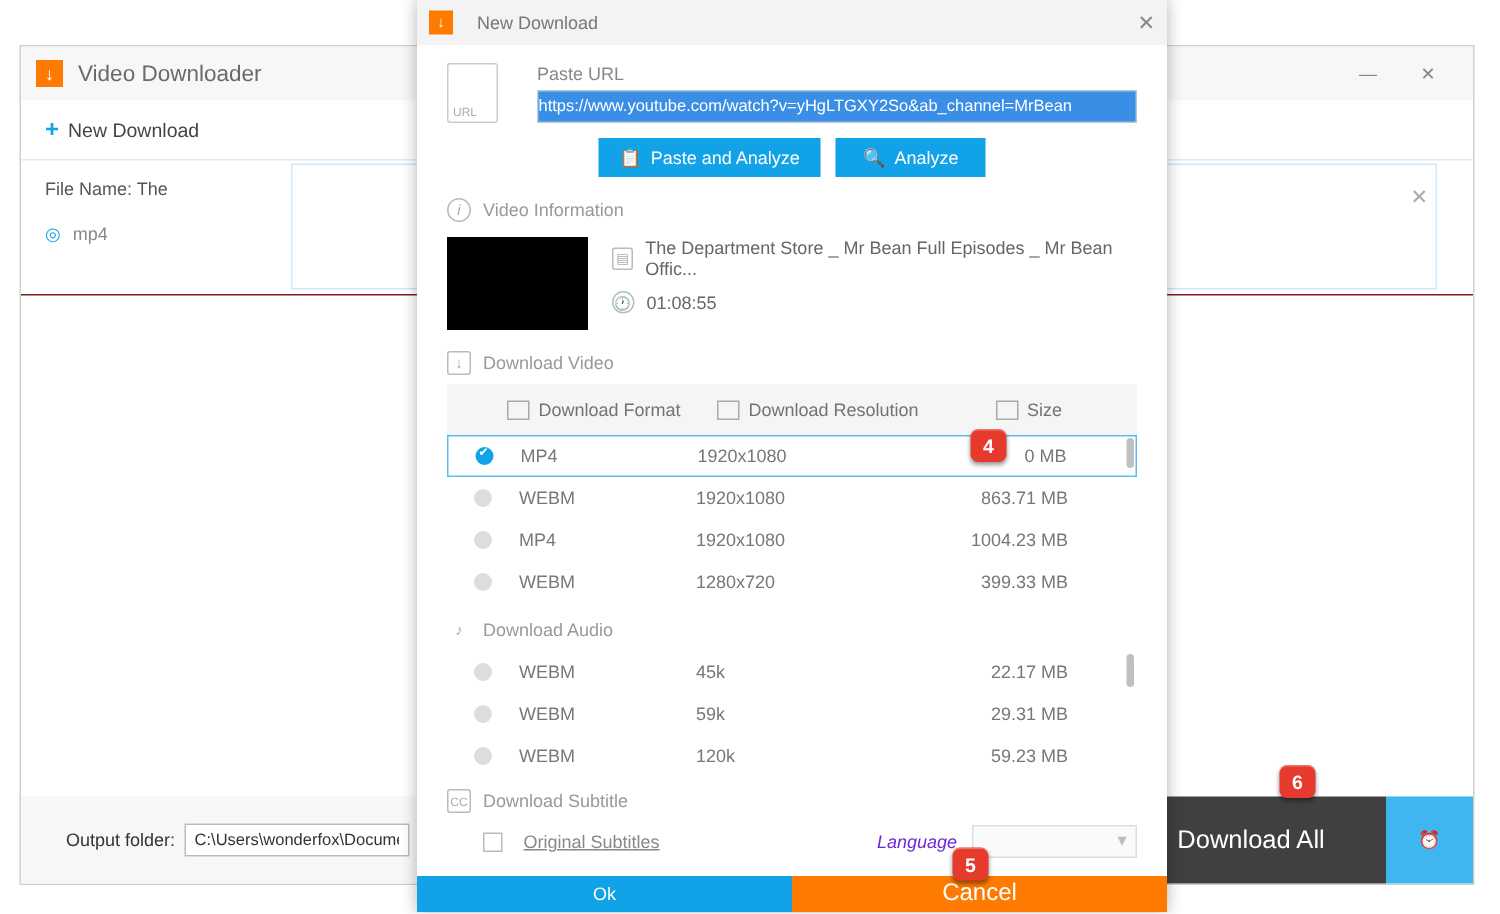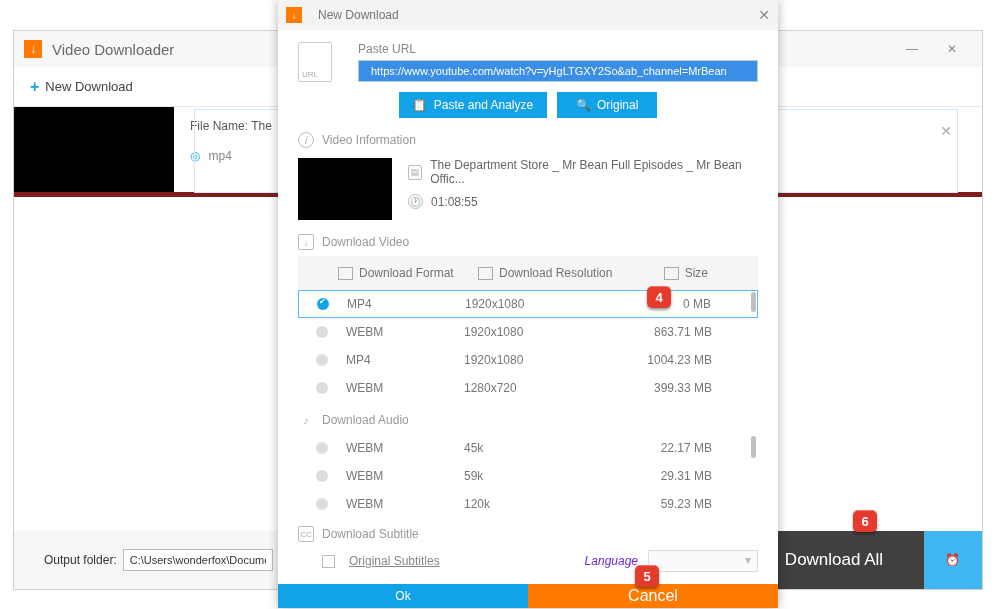--- a/index.html
+++ b/index.html
@@ -8,21 +8,21 @@
 
 .main-window { position: absolute; top: 30px; left: 13px; width: 970px; height: 560px; background: #fff; border: 1px solid #d0d0d0; }
 .main-titlebar { display: flex; align-items: center; height: 36px; background: #f7f7f7; padding: 0 10px; }
 .logo-icon { width: 18px; height: 18px; background: #ff7a00; display: flex; align-items: center; justify-content: center; color: #fff; font-weight: bold; margin-right: 10px; }
 .main-title { color: #6a6a6a; font-size: 15px; flex: 1; }
 .win-btn { width: 40px; height: 36px; display: flex; align-items: center; justify-content: center; color: #888; }
 .main-toolbar { display: flex; align-items: center; height: 40px; border-bottom: 1px solid #e8e8e8; padding: 0 16px; gap: 24px; }
 .tb-item { display: flex; align-items: center; gap: 6px; font-size: 13px; color: #444; }
 .plus-icon { color: #12a2e8; font-weight: bold; font-size: 16px; }
 .trash-icon { color: #ff5a3c; }
-.content-row { display: flex; height: 90px; border-bottom: 5px solid #7f1d1d; }
+.content-row { display: flex; height: 90px; border-bottom: 1px solid #7f1d1d; flex-direction: column; }
 .thumb { width: 160px; background: #000; }
 .file-info { flex: 1; padding: 12px 16px; font-size: 12px; color: #555; }
 .fi-line { margin-bottom: 16px; }
 .mp4-line { display: flex; align-items: center; gap: 8px; color: #888; }
 .close-x { position: absolute; right: 30px; top: 92px; color: #aaa; font-size: 14px; }
 .info-box { position: absolute; top: 78px; right: 24px; left: 180px; height: 84px; border: 1px solid #cfe8fb; }
 
 .bottom-bar { position: absolute; bottom: 0; left: 0; right: 0; height: 58px; background: #f7f7f7; display: flex; align-items: center; padding-left: 30px; }
 .out-label { font-size: 12px; color: #333; margin-right: 6px; }
 .out-path { border: 1px solid #bbb; height: 22px; padding: 0 6px; width: 150px; font-size: 11px; color: #333; }
@@ -34,21 +34,21 @@
 .dlg-titlebar { height: 30px; background: #f3f3f3; display: flex; align-items: center; padding: 0 8px; }
 .dlg-titlebar .logo-icon { width: 16px; height: 16px; font-size: 10px; }
 .dlg-title { font-size: 12px; color: #777; flex: 1; margin-left: 6px; }
 .dlg-x { color: #888; font-size: 14px; }
 .dlg-body { padding: 12px 20px 0 20px; flex: 1; overflow: hidden; }
 .url-section { display: flex; align-items: center; gap: 26px; }
 .url-icon { width: 34px; height: 40px; border: 1px solid #ccc; border-radius: 2px; position: relative; }
 .url-icon::before { content: "URL"; position: absolute; bottom: 2px; left: 3px; font-size: 8px; color: #aaa; }
 .url-right { flex: 1; }
 .url-label { font-size: 12px; color: #888; margin-bottom: 4px; }
-.url-input { width: 100%; height: 22px; border: 1px solid #b0c8dc; padding: 0 12px; background: #3a8ee6; color: #fff; font-size: 11px; }
+.url-input { width: 100%; height: 22px; border: 1px solid #b0c8dc; padding: 0 0; background: #3a8ee6; color: #fff; font-size: 11px; }
 .analyze-row { display: flex; justify-content: center; gap: 10px; margin-top: 10px; }
 .btn-blue { background: #12a2e8; color: #fff; border: none; height: 26px; padding: 0 14px; font-size: 12px; display: flex; align-items: center; gap: 6px; }
 .btn-blue.outline2 { width: 100px; justify-content: center; }
 
 .sec-head { display: flex; align-items: center; gap: 8px; margin-top: 14px; color: #999; font-size: 12px; }
 .sec-head .ico { width: 16px; height: 16px; border: 1px solid #bbb; border-radius: 50%; display: flex; align-items: center; justify-content: center; font-size: 10px; color: #aaa; font-style: italic; }
 .sec-head .ico.sq { border-radius: 2px; font-style: normal; }
 .sec-head .ico.music { border: none; }
 .video-info-row { display: flex; align-items: flex-start; gap: 16px; margin-top: 10px; }
 .vi-thumb { width: 94px; height: 62px; background: #000; }
@@ -146,21 +146,21 @@
         <input class="url-input" value="https://www.youtube.com/watch?v=yHgLTGXY2So&amp;ab_channel=MrBean" style="">
       </div>
     </div>
     <div class="analyze-row">
       <button class="btn-blue">
         <span>📋</span>
         <span>Paste and Analyze</span>
       </button>
       <button class="btn-blue outline2">
         <span>🔍</span>
-        <span>Original</span>
+        <span>Analyze</span>
       </button>
     </div>
 
     <div class="sec-head">
       <span class="ico">i</span>
       <span>Video Information</span>
     </div>
     <div class="video-info-row">
       <div class="vi-thumb"></div>
       <div class="vi-meta">

